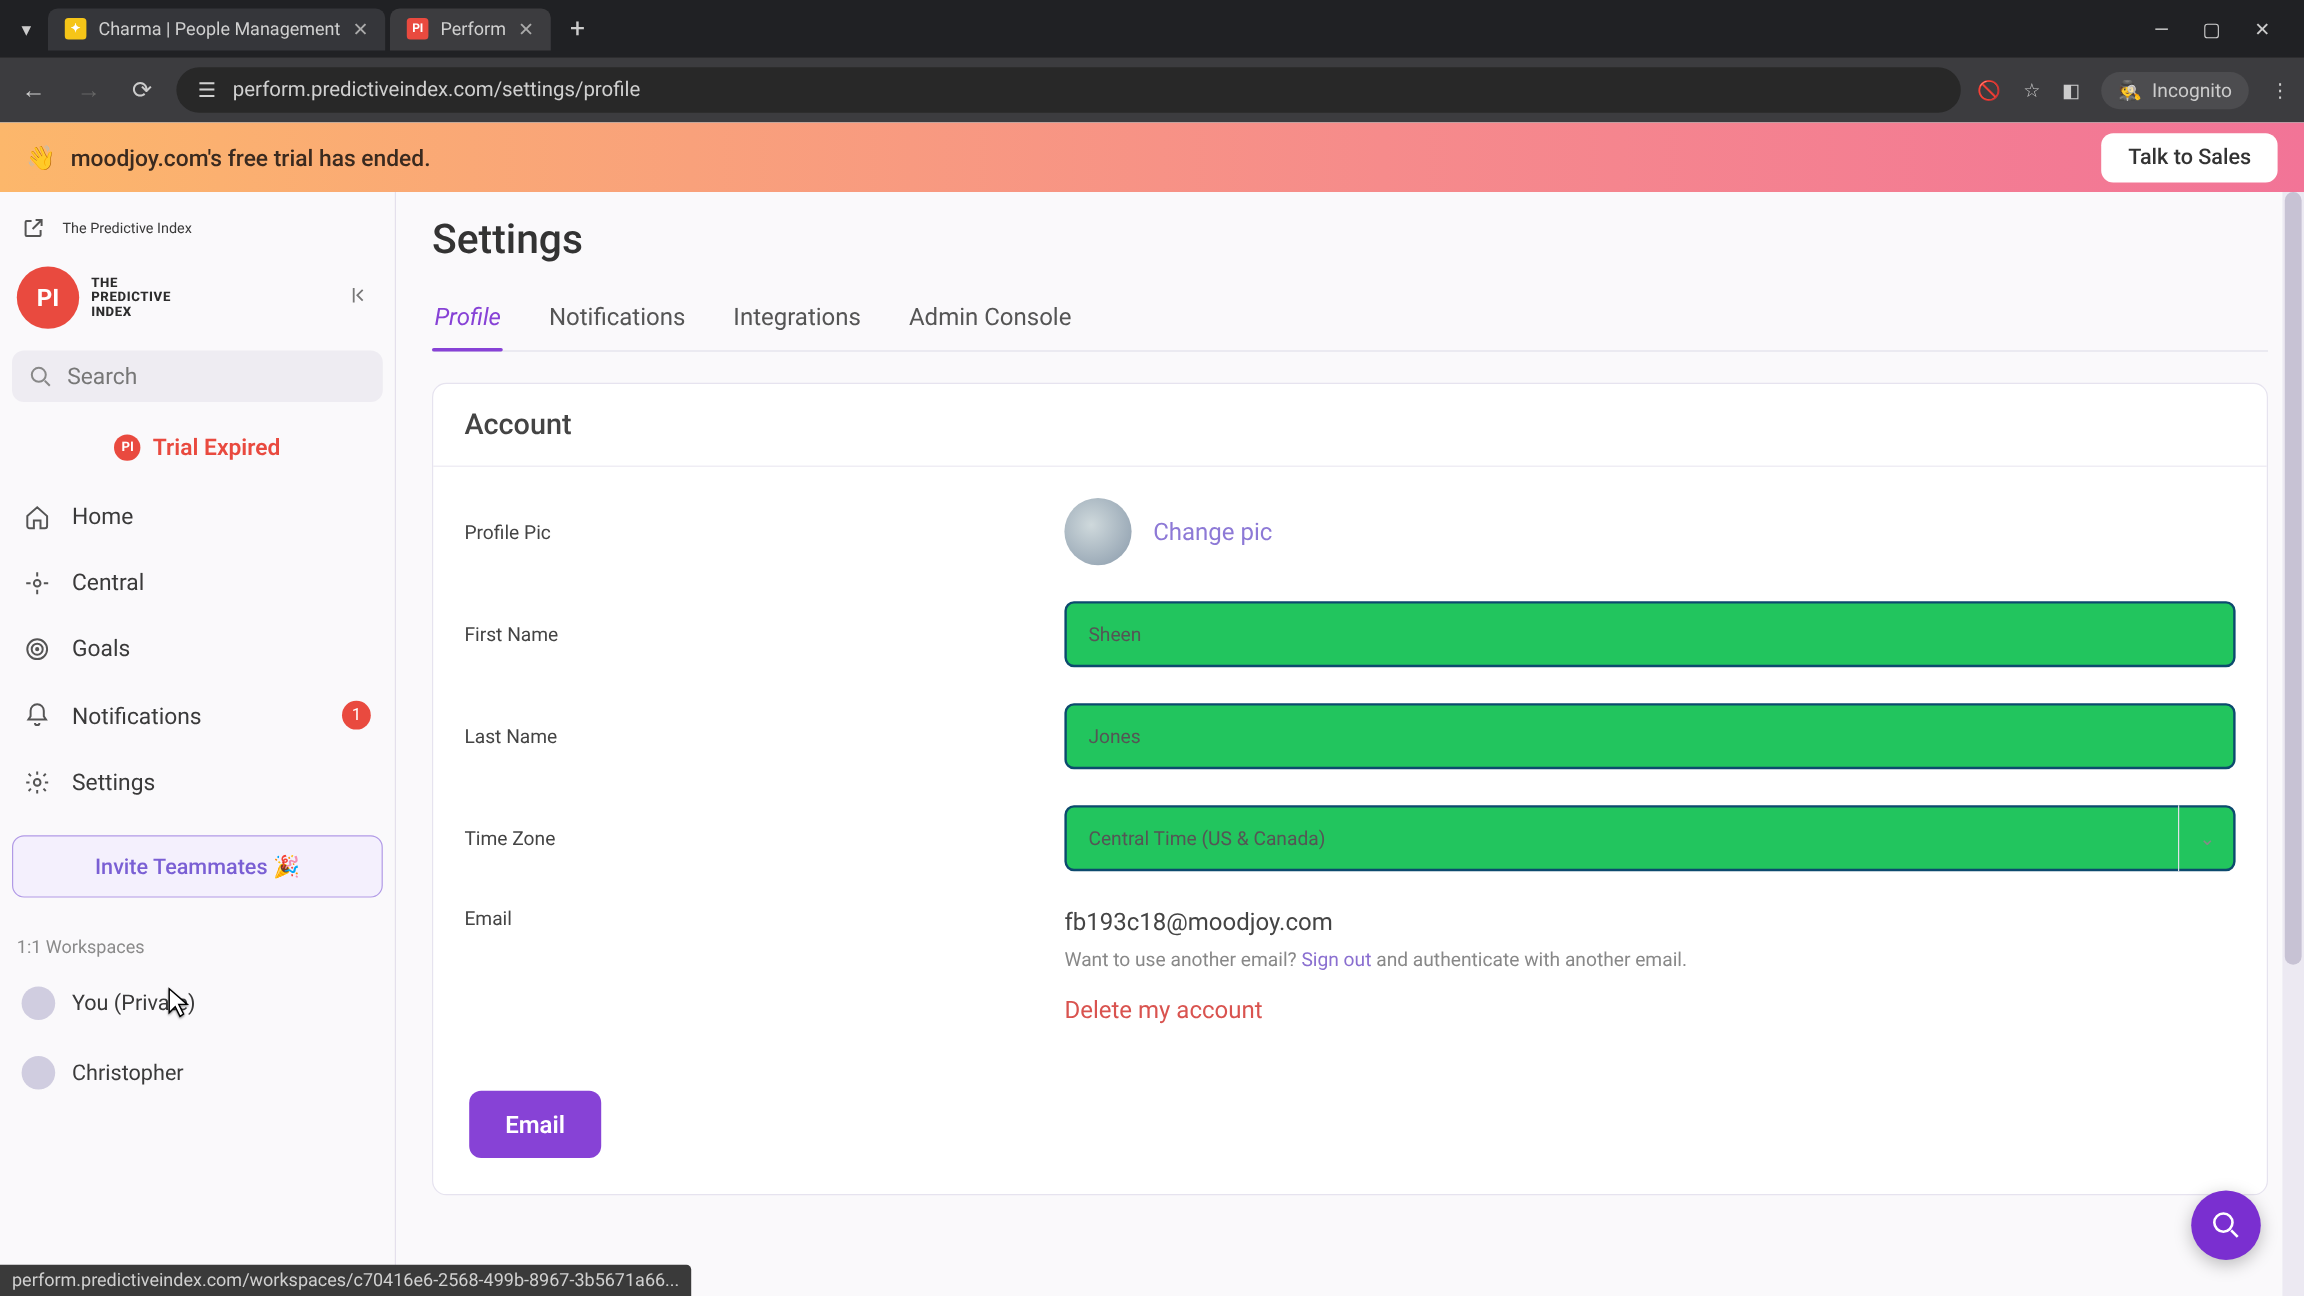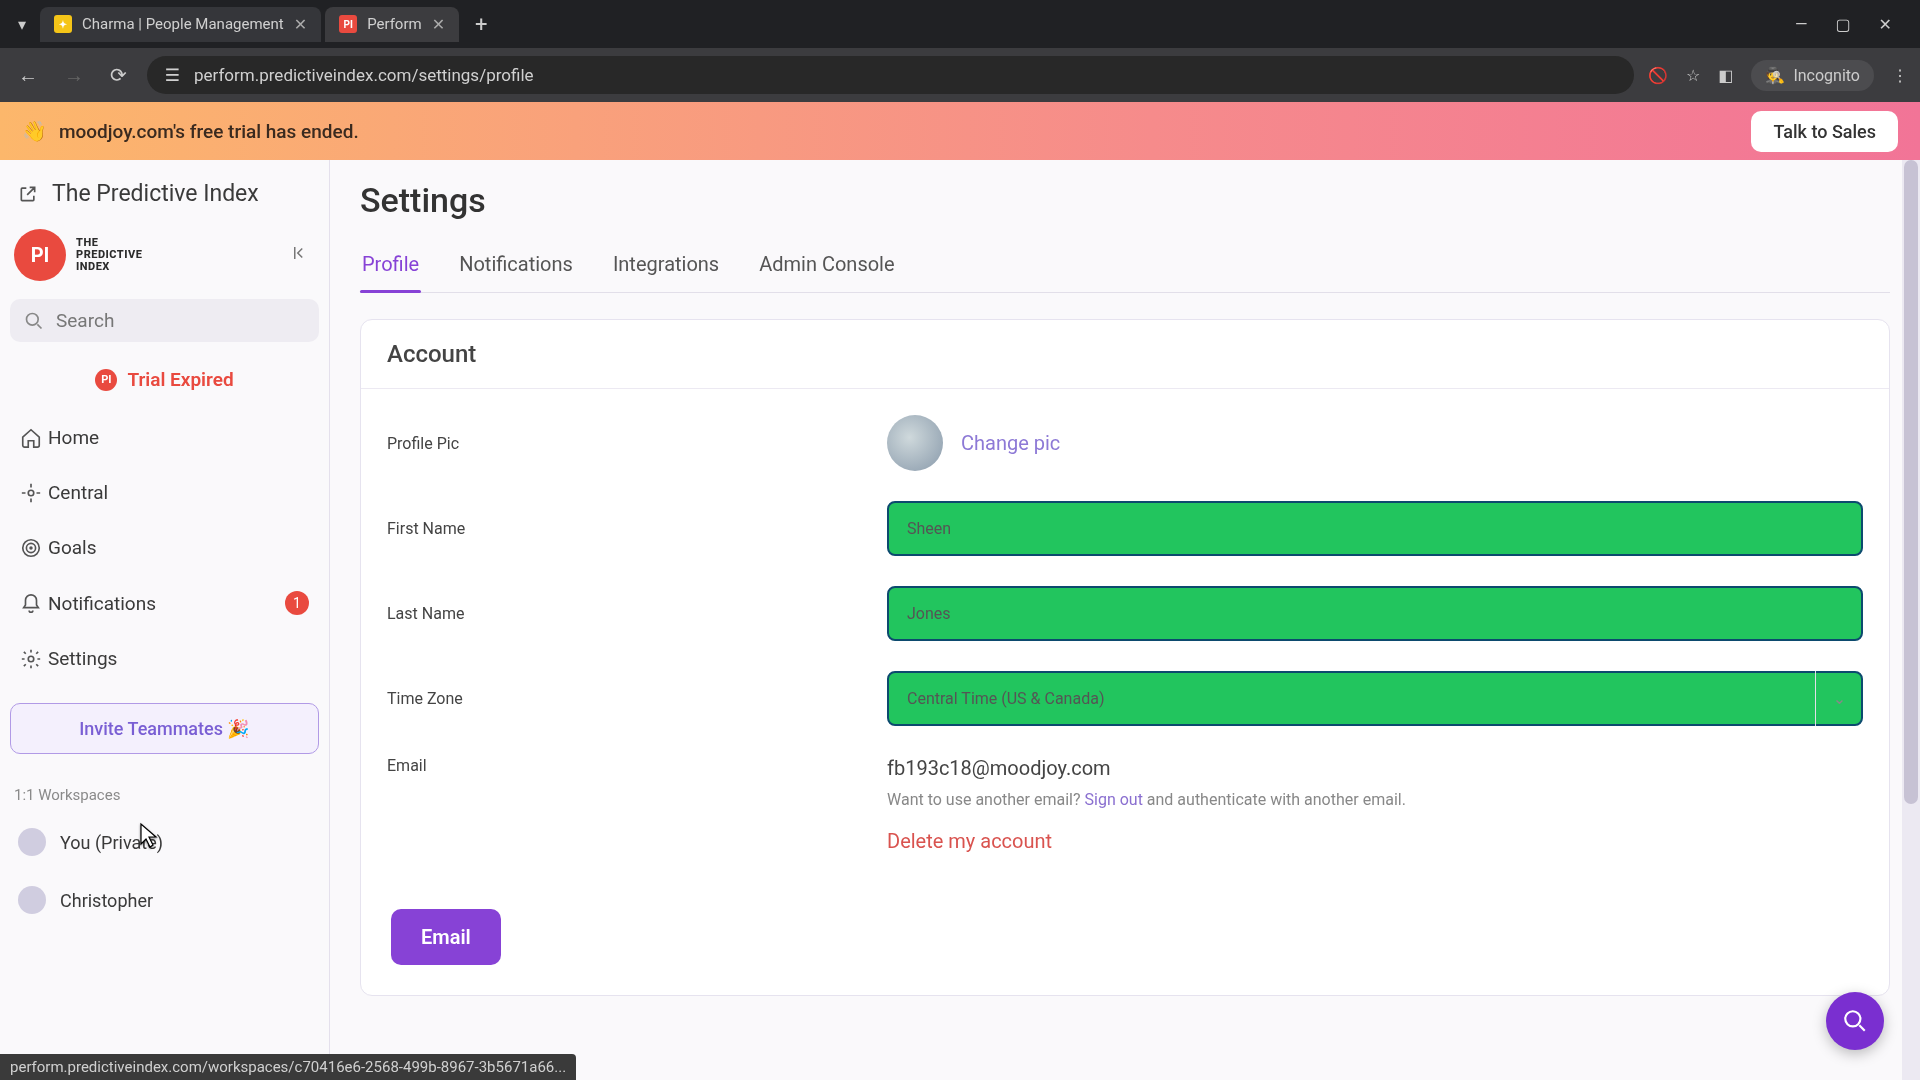--- a/index.html
+++ b/index.html
@@ -29,43 +29,43 @@
 
 
 .trial-banner { height:58px; background:linear-gradient(90deg,#fcb76b 0%,#f68b8b 60%,#f27497 100%); display:flex; align-items:center; padding:0 22px; color:#3a2a1f; font-size:19px; font-weight:500; }
 .trial-banner .wave { font-size:20px; margin-right:12px; }
 .talk-sales { margin-left:auto; background:#fff; color:#333; padding:10px 22px; border-radius:10px; font-size:18px; font-weight:500; cursor:pointer; border:none; }
 
 .app-body { display:flex; height:calc(100% - 58px); }
 
 
 .sidebar { width:330px; border-right:1px solid #e4e0ec; background:#faf9fb; padding:12px 10px; display:flex; flex-direction:column; gap:6px; overflow:hidden; }
-.top-link { display:flex; align-items:center; gap:14px; padding:8px 8px; color:#3a3a3a; font-size:23px; }
+.top-link { display:flex; align-items:center; gap:14px; padding:8px 8px; color:#3a3a3a; font-size:12px; }
 .top-link svg { width:20px; height:20px; }
 .logo-row { display:flex; align-items:center; gap:10px; padding:8px 4px; }
 .logo-circle { width:52px; height:52px; background:#e94a3f; border-radius:50%; color:#fff; font-weight:bold; display:flex; align-items:center; justify-content:center; font-size:20px; }
 .logo-text { font-size:11px; font-weight:800; color:#2c2c2c; line-height:1.1; letter-spacing:0.5px; }
 .collapse-icon { margin-left:auto; color:#666; cursor:pointer; padding:6px; }
 .search-box { background:#eeecf2; border-radius:10px; display:flex; align-items:center; padding:10px 14px; gap:12px; color:#777; font-size:19px; margin:4px 0 10px 0; }
 .trial-expired { display:flex; align-items:center; justify-content:center; gap:10px; color:#e94a3f; font-weight:600; font-size:19px; padding:10px 0 16px 0; }
 .trial-expired .badge-pi { width:22px; height:22px; background:#e94a3f; border-radius:50%; color:#fff; font-size:11px; font-weight:bold; display:flex; align-items:center; justify-content:center; }
-.nav-item { display:flex; align-items:flex-end; gap:6px; padding:13px 10px; color:#3a3a3a; font-size:19px; cursor:pointer; border-radius:8px; }
+.nav-item { display:flex; align-items:center; gap:18px; padding:13px 10px; color:#3a3a3a; font-size:19px; cursor:pointer; border-radius:8px; }
 .nav-item svg { width:22px; height:22px; stroke:#555; fill:none; stroke-width:1.8; }
 .nav-item .count { margin-left:auto; background:#e94a3f; color:#fff; width:24px; height:24px; border-radius:50%; font-size:14px; display:flex; align-items:center; justify-content:center; }
 .invite-btn { margin:14px 0; border:1.5px solid #b19ae6; background:#f4f0fd; color:#7a5fd4; padding:14px; border-radius:10px; font-size:18px; font-weight:500; cursor:pointer; text-align:center; }
 .ws-label { color:#8a8a8a; font-size:15px; padding:12px 4px 6px 4px; }
 .ws-item { display:flex; align-items:center; gap:14px; padding:12px 8px; font-size:18px; color:#3a3a3a; cursor:pointer; }
 .ws-avatar { width:28px; height:28px; border-radius:50%; background:#d0cde0; }
 
 
 .main { flex:1; padding:20px 30px; overflow:auto; }
 .page-title { font-size:34px; color:#333; font-weight:500; margin-bottom:24px; }
 .tabs { display:flex; gap:36px; border-bottom:1px solid #e2dfe9; margin-bottom:26px; }
 .tabx { padding:8px 2px 16px 2px; font-size:20px; color:#555; cursor:pointer; position:relative; }
-.tabx.active { color:#8742d6; }
+.tabx.active { color:#8742d6;font-style:italic; }
 .tabx.active::after { content:""; position:absolute; left:0; right:0; bottom:-1px; height:3px; background:#8742d6; border-radius:2px; }
 
 .card { background:#fff; border:1px solid #e6e3ef; border-radius:12px; margin-bottom:20px; }
 .card-header { font-size:24px; color:#444; font-weight:500; padding:20px 26px; border-bottom:1px solid #ece9f2; }
 .card-body { padding:26px; }
 .form-row { display:flex; align-items:center; margin-bottom:30px; }
 .form-row .label { width:500px; font-size:16px; color:#444; }
 .form-row .field { flex:1; }
 .pic-row { display:flex; align-items:center; gap:18px; }
 .avatar { width:56px; height:56px; border-radius:50%; background:radial-gradient(circle at 40% 40%, #cfd9dc 0%, #89a 100%); }

